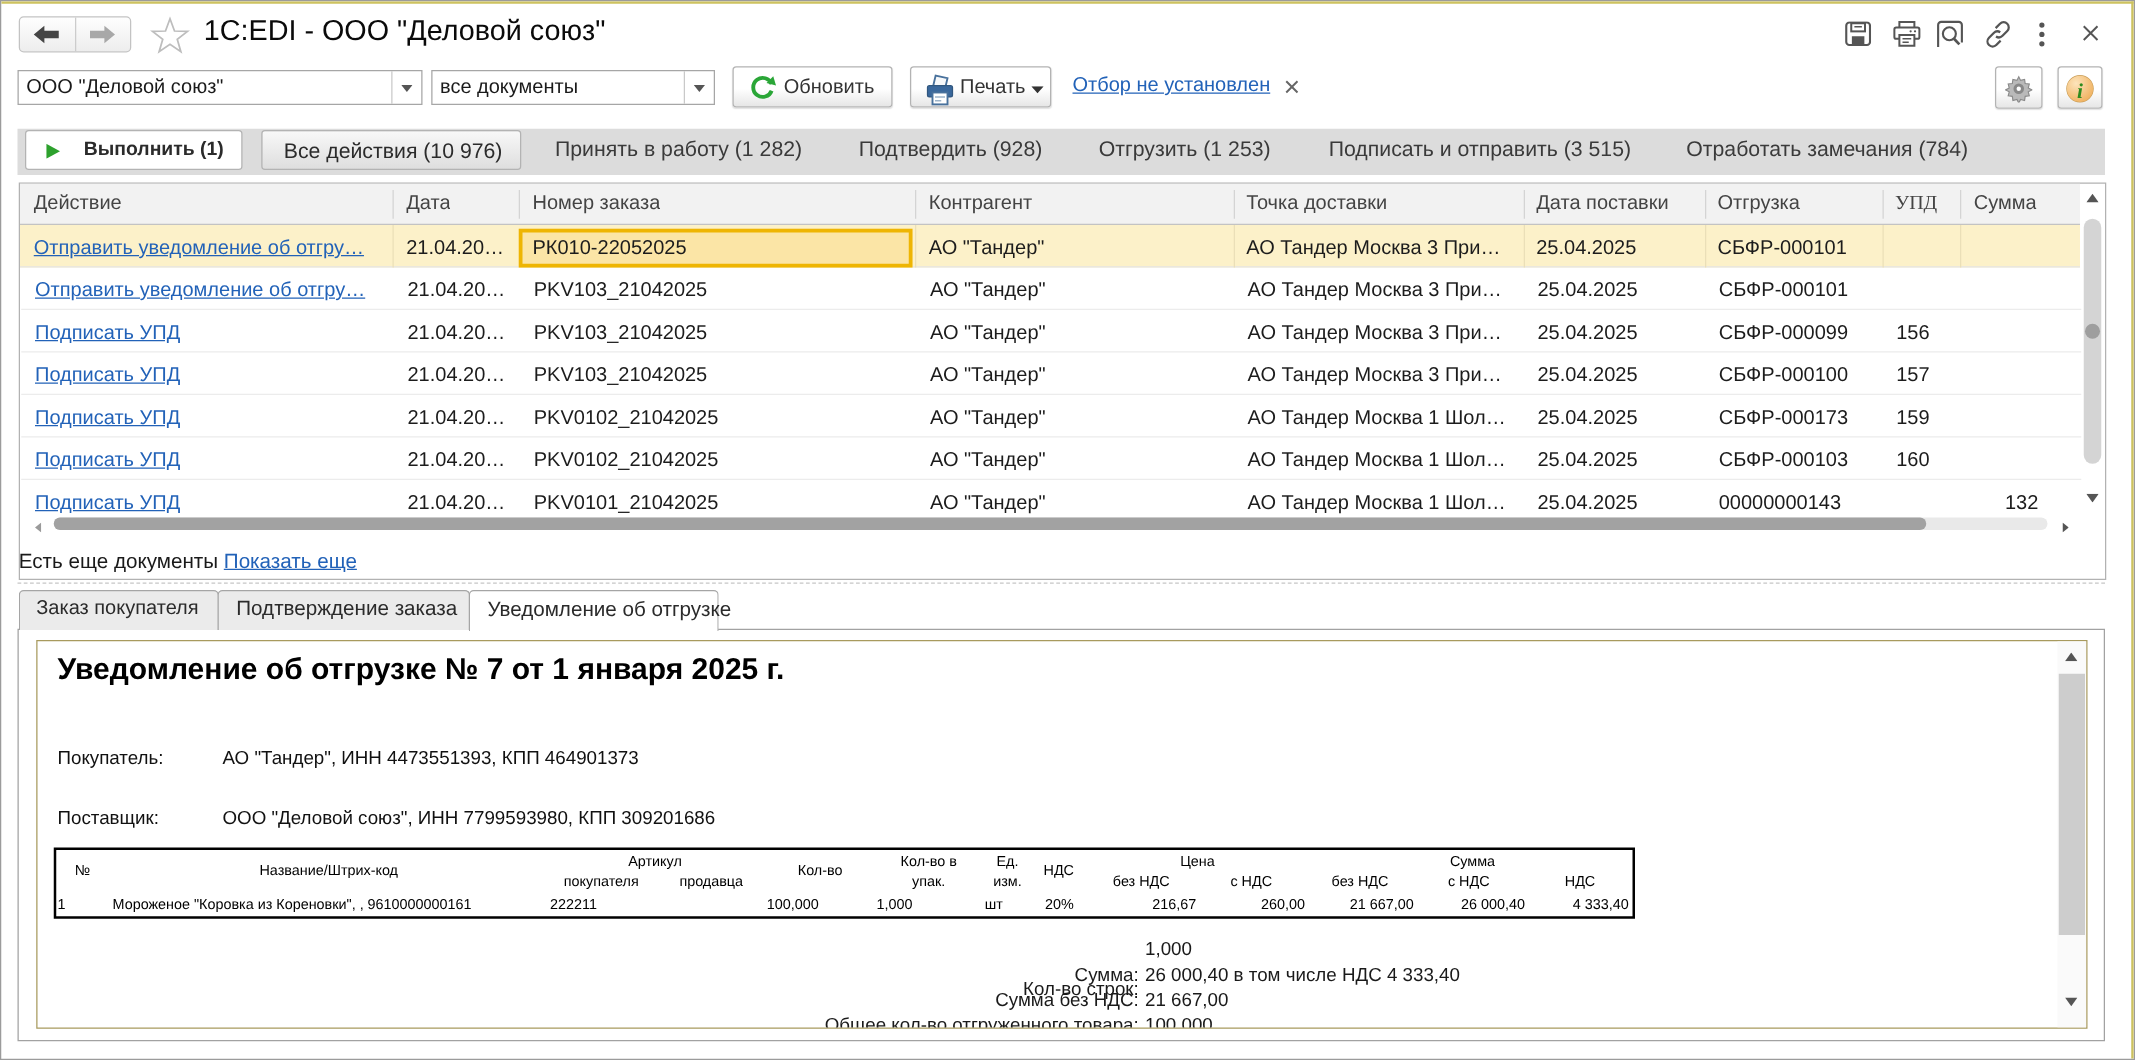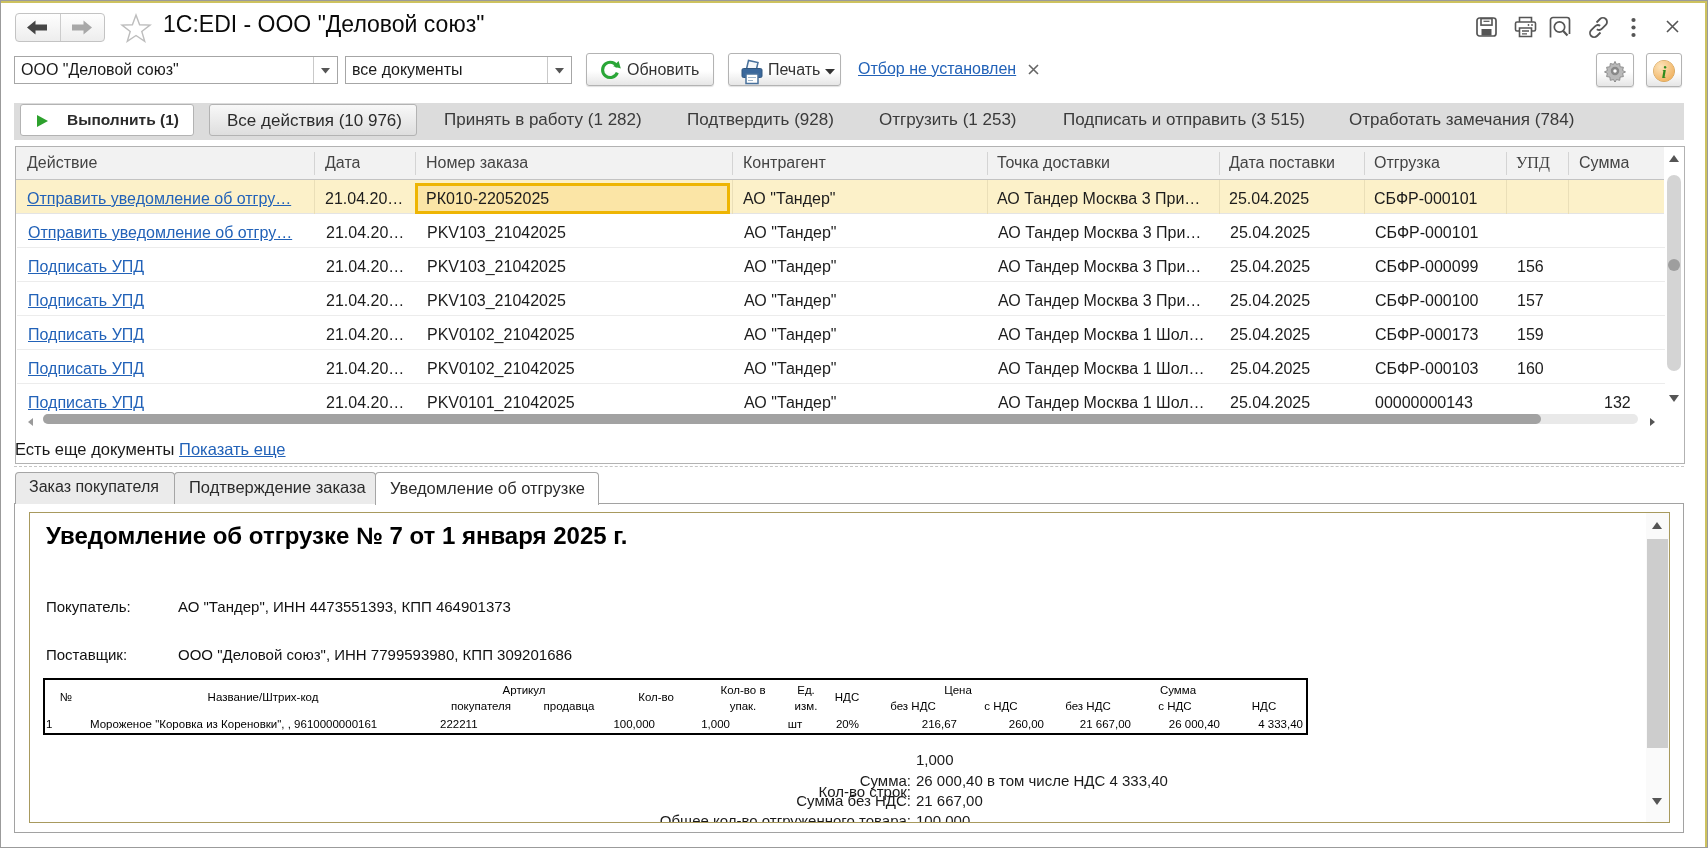--- a/index.html
+++ b/index.html
@@ -271,21 +271,21 @@
   <div class="t" style="left:14px;top:439px;font-size:16.5px;color:#1a1a1a;">Есть еще документы <span class="link">Показать еще</span></div>
   <div class="abs" style="left:13px;top:465px;width:1670px;height:0;border-top:1px dashed #c6c6c6;"></div>
 
   <div class="abs" style="left:13px;top:502px;width:1670px;height:330px;border:1px solid #a2a2a2;background:#fff;"></div>
   <div class="abs" style="left:14px;top:471px;width:160px;height:32px;background:#ebebeb;border:1px solid #a5a5a5;border-bottom:none;border-radius:4px 4px 0 0;">
     <div class="t" style="left:13px;top:5px;font-size:16px;color:#2b2b2b;">Заказ покупателя</div>
   </div>
   <div class="abs" style="left:173px;top:471px;width:202px;height:32px;background:#ebebeb;border:1px solid #a5a5a5;border-bottom:none;border-radius:4px 4px 0 0;">
     <div class="t" style="left:14px;top:5px;font-size:16.5px;color:#2b2b2b;">Подтверждение заказа</div>
   </div>
-  <div class="abs" style="left:374px;top:471px;width:224px;height:33px;background:#fff;border:1px solid #a5a5a5;border-bottom:none;border-radius:4px 4px 0 0;">
+  <div class="abs" style="left:374px;top:471px;width:200px;height:33px;background:#fff;border:1px solid #a5a5a5;border-bottom:none;border-radius:4px 4px 0 0;">
     <div class="t" style="left:14px;top:6px;font-size:16.5px;color:#2b2b2b;">Уведомление об отгрузке</div>
   </div>
 
   <div id="panel" class="abs" style="left:28px;top:511px;width:1641px;height:311px;border:1px solid #a89a5e;background:#fff;overflow:hidden;">
     <div class="t" style="left:16px;top:9px;font-size:24px;font-weight:bold;color:#000;">Уведомление об отгрузке № 7 от 1 января 2025 г.</div>
     <div class="t" style="left:16px;top:85px;font-size:15px;color:#111;">Покупатель:</div>
     <div class="t" style="left:148px;top:85px;font-size:15px;color:#111;">АО "Тандер", ИНН 4473551393, КПП 464901373</div>
     <div class="t" style="left:16px;top:133px;font-size:15px;color:#111;">Поставщик:</div>
     <div class="t" style="left:148px;top:133px;font-size:15px;color:#111;">ООО "Деловой союз", ИНН 7799593980, КПП 309201686</div>
 

